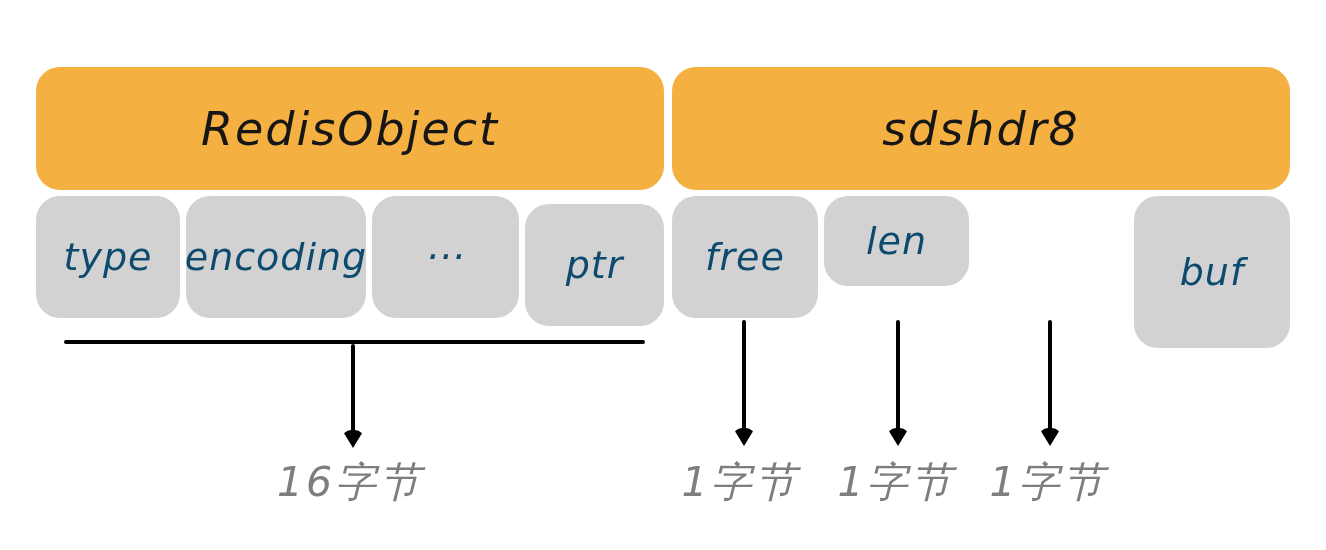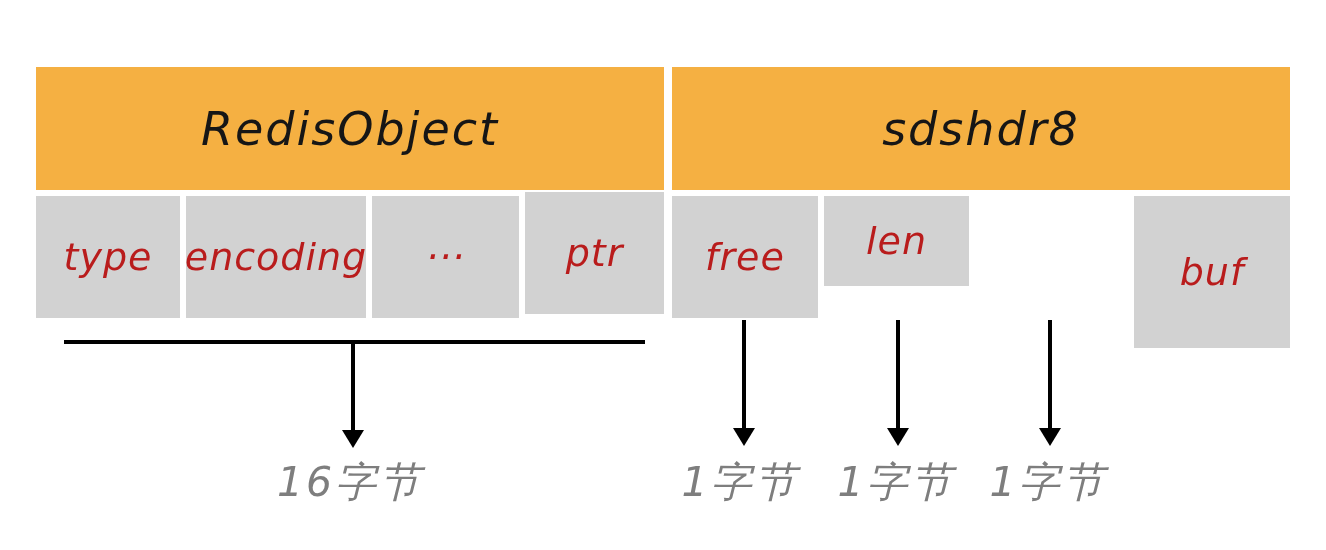--- a/index.html
+++ b/index.html
@@ -1,15 +1,15 @@
 <!DOCTYPE html>
 <html><head>
 <meta charset="utf-8">
 <style>
-  * { margin: 0; padding: 0; box-sizing: border-box; }
+  * { margin: 0; padding: 0; box-sizing: border-box; border-radius: 24px; }
   html, body { background: #ffffff; }
   body { font-family: "DejaVu Sans", sans-serif; }
 
   .stage {
     position: relative;
     width: 1326px;
     height: 550px;
     background: #ffffff;
     overflow: hidden;
   }
@@ -22,21 +22,21 @@
     align-items: center;
     justify-content: center;
     font-size: 46px;
     font-style: italic;
     letter-spacing: 2px;
   }
 
   .cell {
     position: absolute;
     background: #d2d2d2;
-    color: #b91c1c;
+    color: #0c4a6e;
     display: flex;
     align-items: center;
     justify-content: center;
     font-size: 38px;
     font-style: italic;
     letter-spacing: 1px;
   }
 
   .hline {
     position: absolute;
@@ -74,21 +74,21 @@
 
 <div class="stage">
 
   <div class="hdr" style="left:36px; top:67px; width:628px; height:123px;">RedisObject</div>
 
   <div class="hdr" style="left:672px; top:67px; width:618px; height:123px;">sdshdr8</div>
 
   <div class="cell" style="left:36px;  top:196px; width:144px; height:122px;">type</div>
   <div class="cell" style="left:186px; top:196px; width:180px; height:122px;">encoding</div>
   <div class="cell" style="left:372px; top:196px; width:147px; height:122px;">···</div>
-  <div class="cell" style="left:525px; top:192px; width:139px; height:122px;">ptr</div>
+  <div class="cell" style="left:525px; top:204px; width:139px; height:122px;">ptr</div>
 
   <div class="cell" style="left:672px;  top:196px; width:146px; height:122px;">free</div>
   <div class="cell" style="left:824px;  top:196px; width:145px; height:90px;">len</div>
   <div class="cell" style="left:1134px; top:196px; width:156px; height:152px;">buf</div>
 
   <div class="hline" style="left:64px; top:340px; width:581px;"></div>
 
   <div class="stem" style="left:351px; top:344px; height:88px;"></div>
   <div class="ahead" style="left:342px; top:430px;"></div>
 

